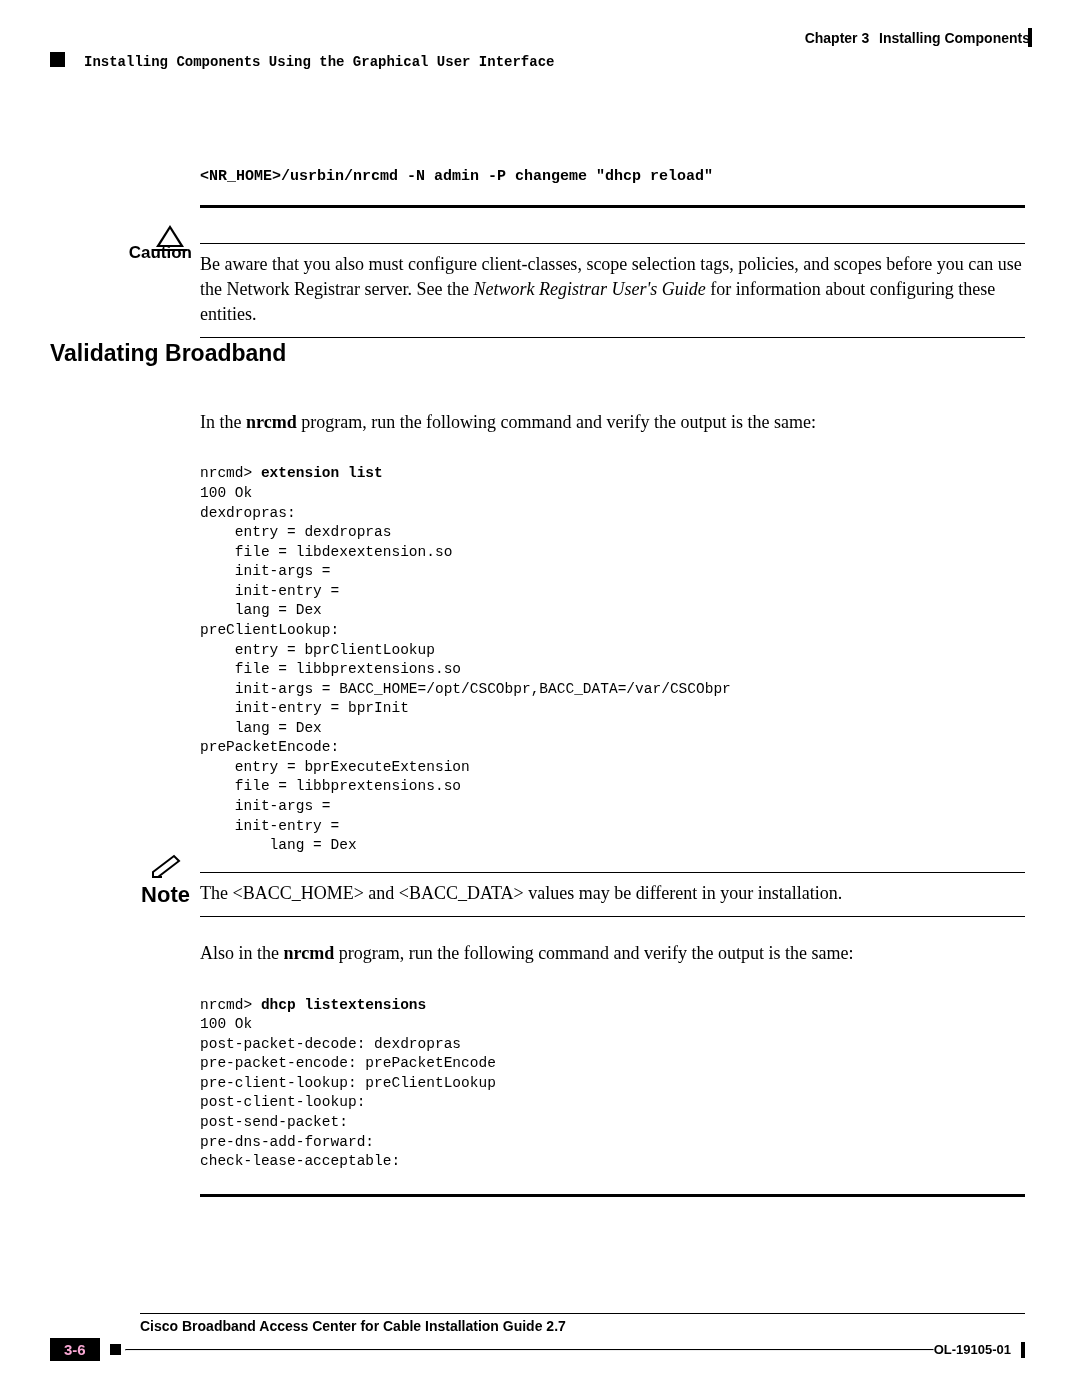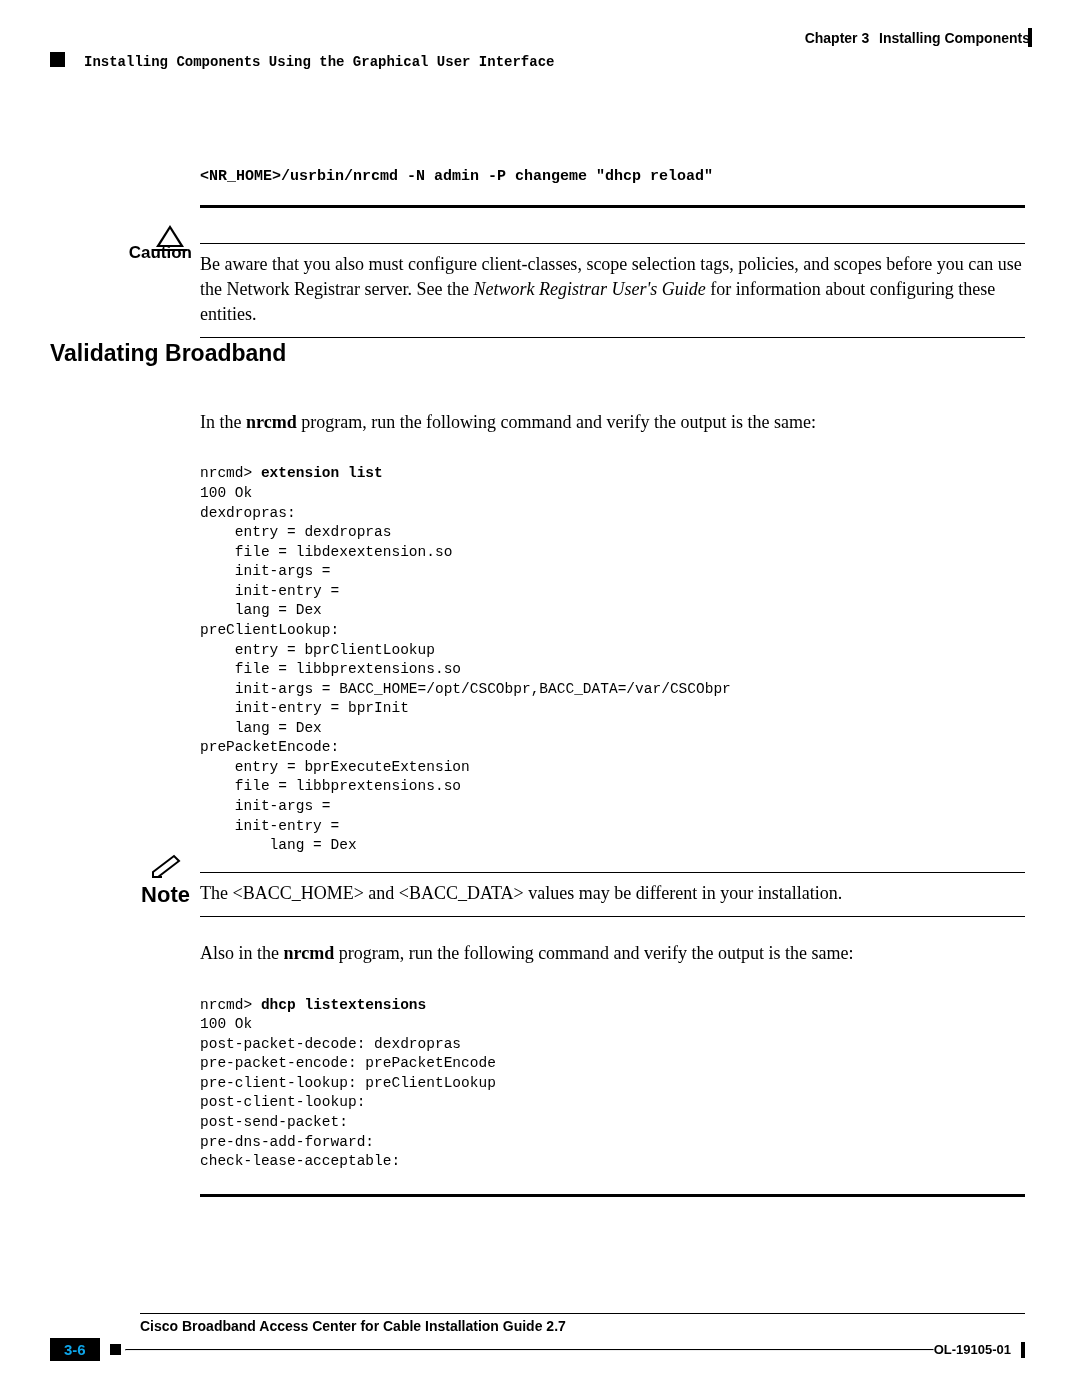--- a/index.html
+++ b/index.html
@@ -206,21 +206,21 @@
     margin-left: 90px;
     margin-bottom: 4px;
   }
   .foot-row {
     display: flex;
     align-items: center;
     justify-content: space-between;
   }
   .page-num-box {
     background: #000;
-    color: #0ea5e9;
+    color: #f9a8d4;
     font-family: Arial, Helvetica, sans-serif;
     font-weight: bold;
     font-size: 15px;
     padding: 3px 14px;
   }
   .foot-sq {
     width: 11px;
     height: 11px;
     background: #000;
     display: inline-block;

